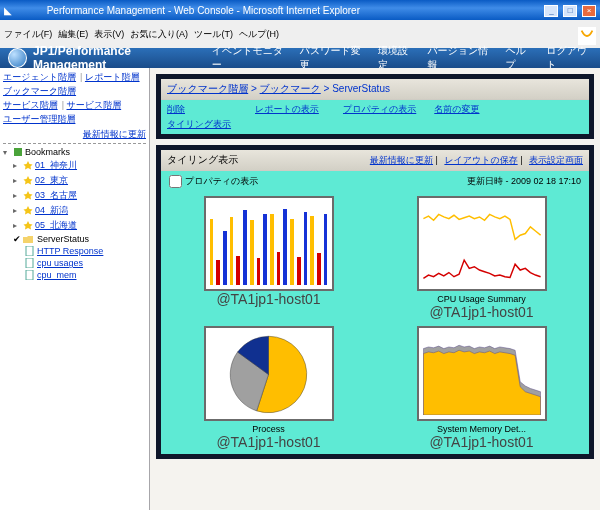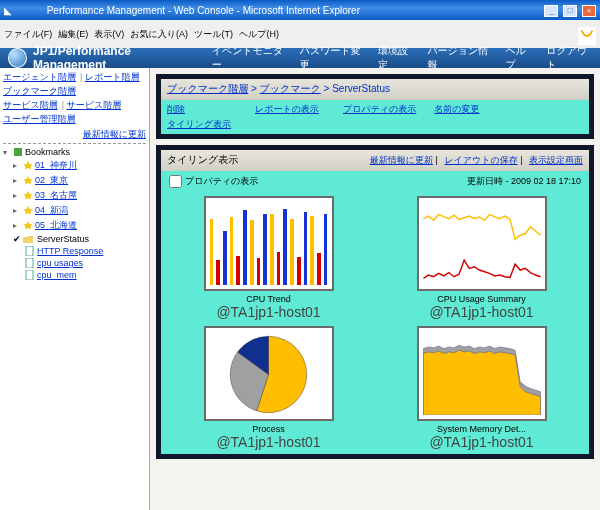--- a/index.html
+++ b/index.html
@@ -245,21 +245,20 @@
                 <div class="bar" style="height:40%;background:#d40000"></div>
                 <div class="bar" style="height:92%;background:#1532d6"></div>
                 <div class="bar" style="height:80%;background:#ffbe00"></div>
                 <div class="bar" style="height:34%;background:#d40000"></div>
                 <div class="bar" style="height:88%;background:#1532d6"></div>
                 <div class="bar" style="height:83%;background:#ffbe00"></div>
                 <div class="bar" style="height:38%;background:#d40000"></div>
                 <div class="bar" style="height:86%;background:#1532d6"></div>
               </div>
             </div>
-          <div class="chart-title">CPU Trend</div>
           <div class="chart-sub">@TA1jp1-host01</div>
         </div>
         <div class="chart-tile">
           <div class="chart-box"><svg id="line1" viewBox="0 0 120 85" width="100%" height="100%">
                 <polyline points="0,17 5.217391304347826,14.450000000000003 10.434782608695652,18.700000000000003 15.652173913043478,12.75 20.869565217391305,15.299999999999997 26.08695652173913,17 31.304347826086957,13.600000000000009 36.52173913043478,17.85000000000001 41.73913043478261,16.150000000000006 46.95652173913044,14.450000000000003 52.17391304347826,17 57.391304347826086,15.299999999999997 62.608695652173914,18.700000000000003 67.82608695652173,12.75 73.04347826086956,15.299999999999997 78.26086956521739,17 83.47826086956522,14.450000000000003 88.69565217391305,17.85000000000001 93.91304347826087,38.25 99.1304347826087,34 104.34782608695652,32.300000000000004 109.56521739130434,25.5 114.78260869565217,29.75 120,34" fill="none" stroke="#ffbe00" stroke-width="1.5"></polyline>
                 <polyline points="0,78.2 5.217391304347826,74.8 10.434782608695652,76.5 15.652173913043478,73.1 20.869565217391305,75.65 26.08695652173913,72.25 31.304347826086957,76.5 36.52173913043478,73.95 41.73913043478261,59.5 46.95652173913044,68 52.17391304347826,66.3 57.391304347826086,69.7 62.608695652173914,71.4 67.82608695652173,73.1 73.04347826086956,75.65 78.26086956521739,74.8 83.47826086956522,76.5 88.69565217391305,77.35 93.91304347826087,63.75 99.1304347826087,69.7 104.34782608695652,68 109.56521739130434,72.25 114.78260869565217,74.8 120,76.5" fill="none" stroke="#d40000" stroke-width="1.5"></polyline>
               </svg></div>
           <div class="chart-title">CPU Usage Summary</div>
           <div class="chart-sub">@TA1jp1-host01</div>
         </div>

